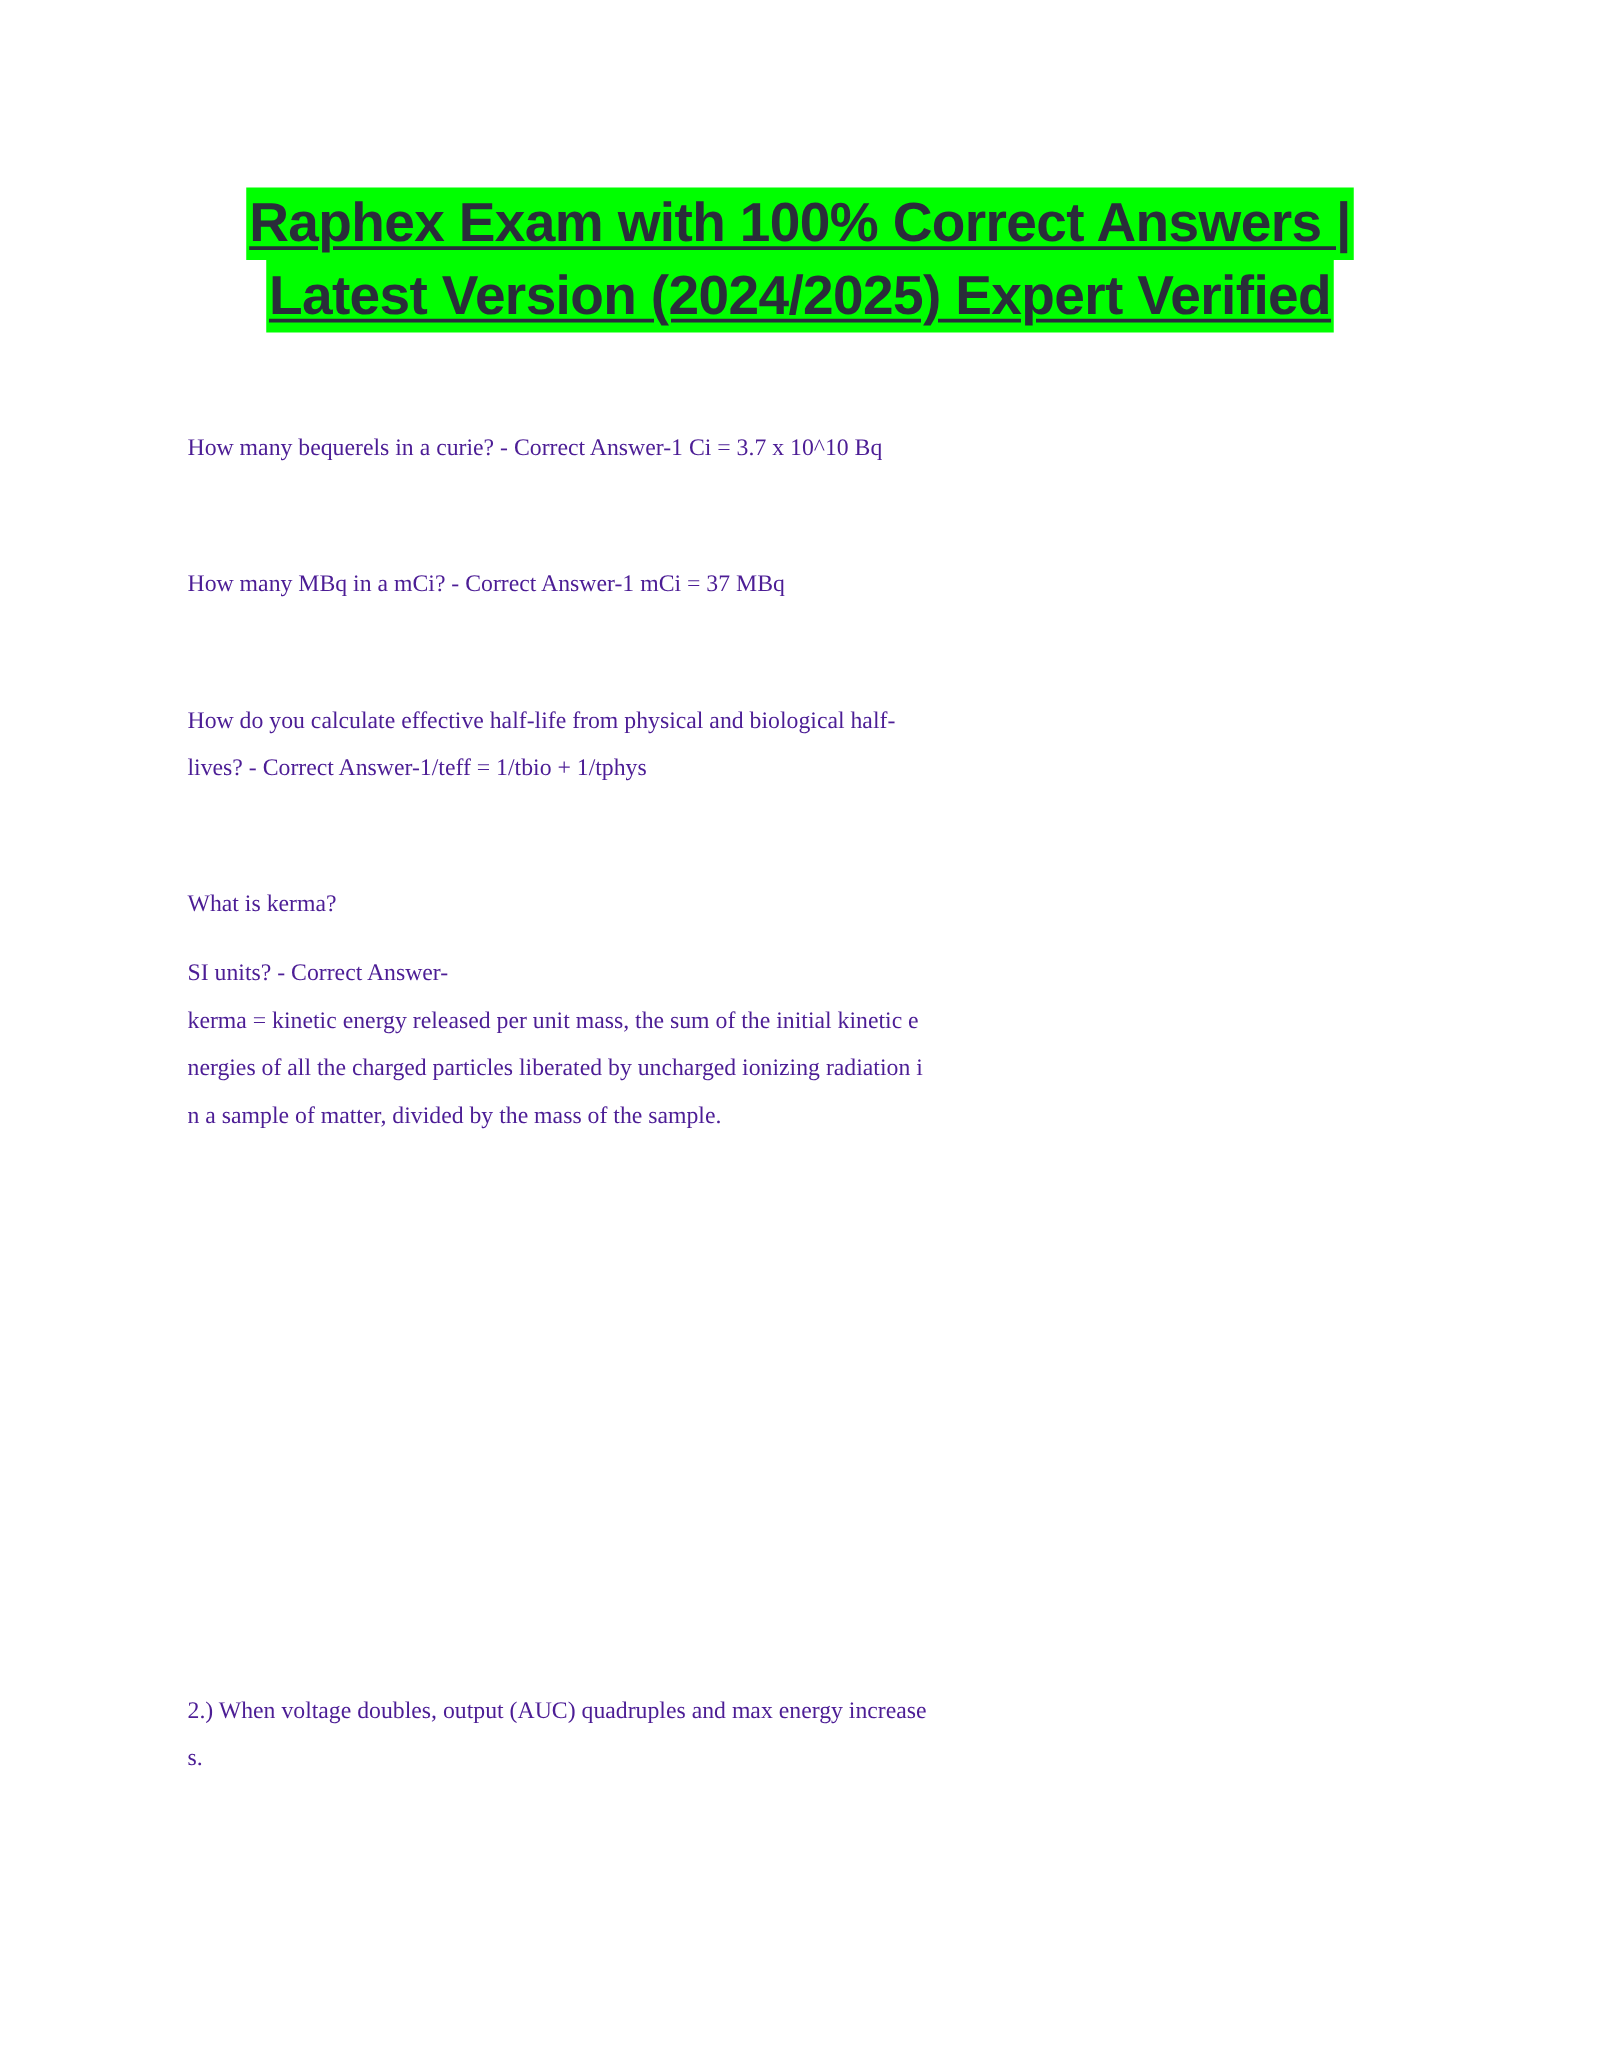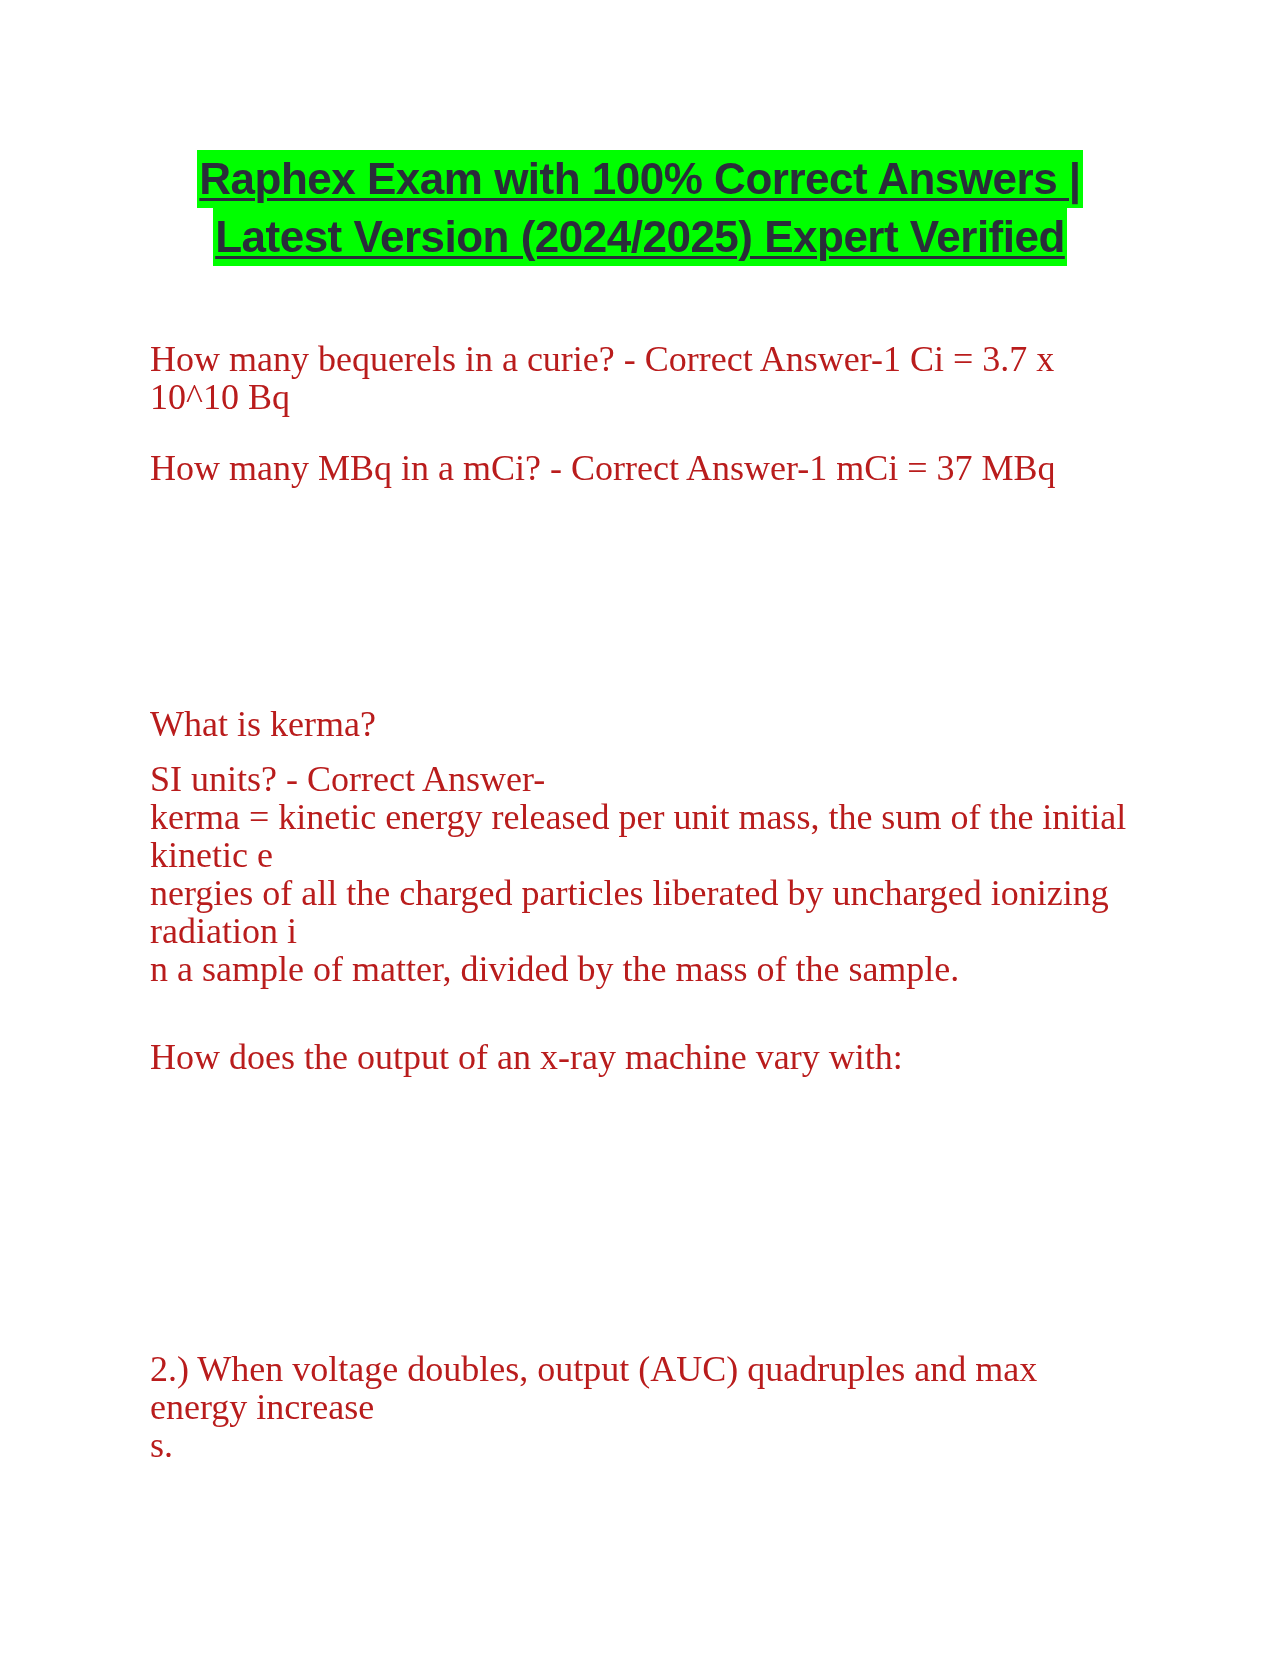--- a/index.html
+++ b/index.html
@@ -18,39 +18,40 @@
     text-decoration-thickness: 3px;
     text-underline-offset: 4px;
     padding: 0 2px;
     letter-spacing: -0.5px;
   }
   .body-text {
     position: absolute;
     left: 150px;
     width: 990px;
     font-family: "Liberation Serif", serif;
-    font-size: 36px;
-    color: #b91c1c;
+    font-size: 19px;
+    color: #4c1d95;
     line-height: 38px;
     margin: 0;
     white-space: pre-wrap;
   }
 </style>
 </head>
 <body>
 
 <div class="page">
   <div class="title-wrap">
     <div><span class="title-line">Raphex Exam with 100% Correct Answers |</span></div>
     <div><span class="title-line">Latest Version (2024/2025) Expert Verified</span></div>
   </div>
 
   <p class="body-text" style="top:340px">How many bequerels in a curie? - Correct Answer-1 Ci = 3.7 x 10^10 Bq</p>
   <p class="body-text" style="top:449px">How many MBq in a mCi? - Correct Answer-1 mCi = 37 MBq</p>
+  <p class="body-text" style="top:558px">How do you calculate effective half-life from physical and biological half-
+lives? - Correct Answer-1/teff = 1/tbio + 1/tphys</p>
   <p class="body-text" style="top:760px">SI units? - Correct Answer-
 kerma = kinetic energy released per unit mass, the sum of the initial kinetic e
 nergies of all the charged particles liberated by uncharged ionizing radiation i
 n a sample of matter, divided by the mass of the sample.</p>
   <p class="body-text" style="top:705px">What is kerma?</p>
-  <p class="body-text" style="top:1038px">How does the output of an x-ray machine vary with:</p>
   <p class="body-text" style="top:1350px">2.) When voltage doubles, output (AUC) quadruples and max energy increase
 s.</p>
 </div>
 
 </body></html>

